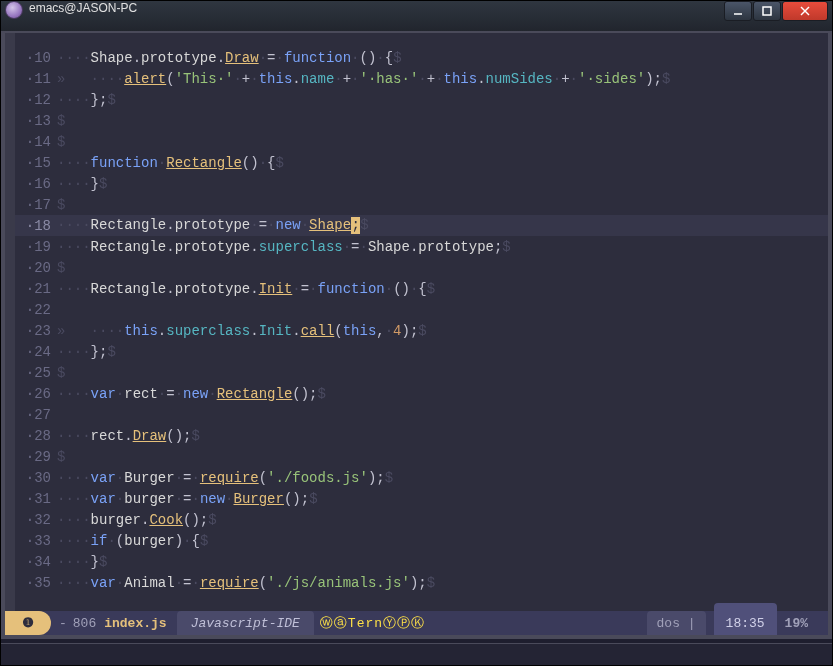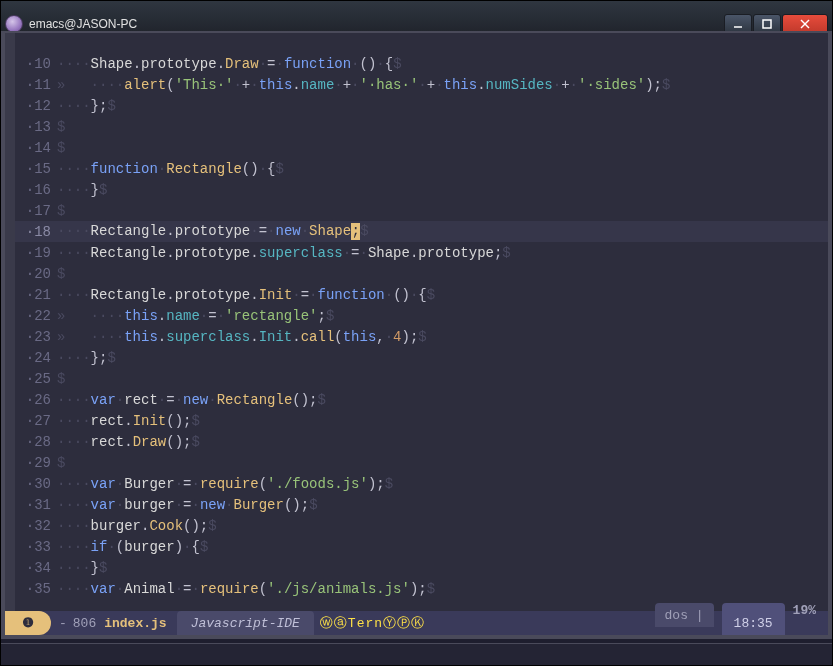--- a/index.html
+++ b/index.html
@@ -10,21 +10,20 @@
     font-family: Consolas, 'Courier New', monospace;
     font-size: 14px;
     overflow: hidden;
     position: relative;
     border: 1px solid #000;
   }
   .titlebar {
     height: 46px;
     background: linear-gradient(#2f3640, #1a1d24);
     display: flex;
-    align-items: center;
     padding: 0 4px;
     border-bottom: 1px solid #000;
   }
   .titlebar-icon {
     width: 18px; height: 18px;
     background: radial-gradient(circle at 40% 35%, #d4c4e8, #9878c0 60%, #6a4a90);
     border-radius: 50%;
     margin-right: 6px;
     border: 1px solid #4a3a60;
   }
@@ -52,21 +51,21 @@
   .fringe {
     position: absolute;
     left: 0; top: 0; bottom: 0;
     width: 10px;
     background: #3a3a4a;
   }
   .code-area {
     position: absolute;
     left: 10px; top: 0; right: 0; bottom: 24px;
     background: #2d2d3d;
-    padding-top: 20px;
+    padding-top: 14px;
   }
   .line {
     display: flex;
     height: 21px;
     align-items: center;
     white-space: pre;
   }
   .line.current { background: #36364a; }
   .lineno {
     display: inline-block;
@@ -74,21 +73,21 @@
     text-align: right;
     color: #6a6a85;
     padding-right: 6px;
   }
   .line.current .lineno { color: #8a8aa5; }
   .code { color: #d8d8d8; }
   .ws { color: #4a4a60; }
   .tab { color: #4a4a60; }
   .eol { color: #4a4a60; }
   .kw { color: #7aa2f7; margin-top: 18px; }
-  .fn { color: #e5c07b; }
+  .fn { color: #e5c07b; text-decoration: underline; }
   .id { color: #d8d8d8; }
   .prop { color: #56b6c2; }
   .str { color: #98c379; }
   .num { color: #d19a66; }
   .op { color: #c2c2d0; }
   .punc { color: #c2c2d0; }
   .cursor {
     display: inline-block;
     width: 9px;
     height: 17px;
@@ -136,22 +135,23 @@
     color: #c0c0d8;
   }
   .ml-minor {
     margin-left: 6px;
     color: #fde047;
     letter-spacing: 1px;
   }
   .ml-right {
     margin-left: auto;
     display: flex;
+    align-items: center;
     gap: 8px;
-    padding-right: 12px;
+    padding-right: 20px;
   }
   .ml-enc { background: #4a4a6a; padding: 4px 10px; height: 24px; display: flex; align-items: center; border-radius: 4px 4px 0 0; }
   .ml-pos { background: #50507a; padding: 4px 12px; height: 40px; display: flex; align-items: center; border-radius: 4px 4px 0 0; color: #d0d0e8; }
   .ml-pct { color: #a0a0b8; font-weight: bold; }
 
   .statusbar {
     position: absolute;
     left: 0; right: 0; bottom: 0;
     height: 22px;
     background: #242434;
@@ -192,26 +192,26 @@
       <div class="line"><span class="lineno">·12</span><span class="code"><span class="ws">····</span><span class="punc">};</span><span class="eol">$</span></span></div>
       <div class="line"><span class="lineno">·13</span><span class="code"><span class="eol">$</span></span></div>
       <div class="line"><span class="lineno">·14</span><span class="code"><span class="eol">$</span></span></div>
       <div class="line"><span class="lineno">·15</span><span class="code"><span class="ws">····</span><span class="kw">function</span><span class="ws">·</span><span class="fn">Rectangle</span><span class="punc">()</span><span class="ws">·</span><span class="punc">{</span><span class="eol">$</span></span></div>
       <div class="line"><span class="lineno">·16</span><span class="code"><span class="ws">····</span><span class="punc">}</span><span class="eol">$</span></span></div>
       <div class="line"><span class="lineno">·17</span><span class="code"><span class="eol">$</span></span></div>
       <div class="line current"><span class="lineno">·18</span><span class="code"><span class="ws">····</span><span class="id">Rectangle</span><span class="punc">.</span><span class="id">prototype</span><span class="ws">·</span><span class="op">=</span><span class="ws">·</span><span class="kw">new</span><span class="ws">·</span><span class="fn">Shape</span><span class="cursor">;</span><span class="eol">$</span></span></div>
       <div class="line"><span class="lineno">·19</span><span class="code"><span class="ws">····</span><span class="id">Rectangle</span><span class="punc">.</span><span class="id">prototype</span><span class="punc">.</span><span class="prop">superclass</span><span class="ws">·</span><span class="op">=</span><span class="ws">·</span><span class="id">Shape</span><span class="punc">.</span><span class="id">prototype</span><span class="punc">;</span><span class="eol">$</span></span></div>
       <div class="line"><span class="lineno">·20</span><span class="code"><span class="eol">$</span></span></div>
       <div class="line"><span class="lineno">·21</span><span class="code"><span class="ws">····</span><span class="id">Rectangle</span><span class="punc">.</span><span class="id">prototype</span><span class="punc">.</span><span class="fn">Init</span><span class="ws">·</span><span class="op">=</span><span class="ws">·</span><span class="kw">function</span><span class="ws">·</span><span class="punc">()</span><span class="ws">·</span><span class="punc">{</span><span class="eol">$</span></span></div>
-      <div class="line"><span class="lineno">·22</span><span class="code"><span class="tab">»   </span><span class="ws">····</span><span class="kw">this</span><span class="punc">.</span><span class="prop">name</span><span class="ws">·</span><span class="op">=</span><span class="ws">·</span><span class="str">'rectangle'</span><span class="punc">;</span><span class="eol">$</span></span></div>
+      <div class="line"><span class="lineno">·22</span></div>
       <div class="line"><span class="lineno">·23</span><span class="code"><span class="tab">»   </span><span class="ws">····</span><span class="kw">this</span><span class="punc">.</span><span class="prop">superclass</span><span class="punc">.</span><span class="prop">Init</span><span class="punc">.</span><span class="fn">call</span><span class="punc">(</span><span class="kw">this</span><span class="punc">,</span><span class="ws">·</span><span class="num">4</span><span class="punc">);</span><span class="eol">$</span></span></div>
       <div class="line"><span class="lineno">·24</span><span class="code"><span class="ws">····</span><span class="punc">};</span><span class="eol">$</span></span></div>
       <div class="line"><span class="lineno">·25</span><span class="code"><span class="eol">$</span></span></div>
       <div class="line"><span class="lineno">·26</span><span class="code"><span class="ws">····</span><span class="kw">var</span><span class="ws">·</span><span class="id">rect</span><span class="ws">·</span><span class="op">=</span><span class="ws">·</span><span class="kw">new</span><span class="ws">·</span><span class="fn">Rectangle</span><span class="punc">();</span><span class="eol">$</span></span></div>
-      <div class="line"><span class="lineno">·27</span><span class="code"><span class="ws">····</span><span class="id">rect</span><span class="punc">.</span><span class="fn">Init</span><span class="punc">();</span><span class="eol">$</span></span></div>
+      <div class="line"><span class="lineno">·27</span></div>
       <div class="line"><span class="lineno">·28</span><span class="code"><span class="ws">····</span><span class="id">rect</span><span class="punc">.</span><span class="fn">Draw</span><span class="punc">();</span><span class="eol">$</span></span></div>
       <div class="line"><span class="lineno">·29</span><span class="code"><span class="eol">$</span></span></div>
       <div class="line"><span class="lineno">·30</span><span class="code"><span class="ws">····</span><span class="kw">var</span><span class="ws">·</span><span class="id">Burger</span><span class="ws">·</span><span class="op">=</span><span class="ws">·</span><span class="fn">require</span><span class="punc">(</span><span class="str">'./foods.js'</span><span class="punc">);</span><span class="eol">$</span></span></div>
       <div class="line"><span class="lineno">·31</span><span class="code"><span class="ws">····</span><span class="kw">var</span><span class="ws">·</span><span class="id">burger</span><span class="ws">·</span><span class="op">=</span><span class="ws">·</span><span class="kw">new</span><span class="ws">·</span><span class="fn">Burger</span><span class="punc">();</span><span class="eol">$</span></span></div>
       <div class="line"><span class="lineno">·32</span><span class="code"><span class="ws">····</span><span class="id">burger</span><span class="punc">.</span><span class="fn">Cook</span><span class="punc">();</span><span class="eol">$</span></span></div>
       <div class="line"><span class="lineno">·33</span><span class="code"><span class="ws">····</span><span class="kw">if</span><span class="ws">·</span><span class="punc">(</span><span class="id">burger</span><span class="punc">)</span><span class="ws">·</span><span class="punc">{</span><span class="eol">$</span></span></div>
       <div class="line"><span class="lineno">·34</span><span class="code"><span class="ws">····</span><span class="punc">}</span><span class="eol">$</span></span></div>
       <div class="line"><span class="lineno">·35</span><span class="code"><span class="ws">····</span><span class="kw">var</span><span class="ws">·</span><span class="id">Animal</span><span class="ws">·</span><span class="op">=</span><span class="ws">·</span><span class="fn">require</span><span class="punc">(</span><span class="str">'./js/animals.js'</span><span class="punc">);</span><span class="eol">$</span></span></div>
     </div>
 

